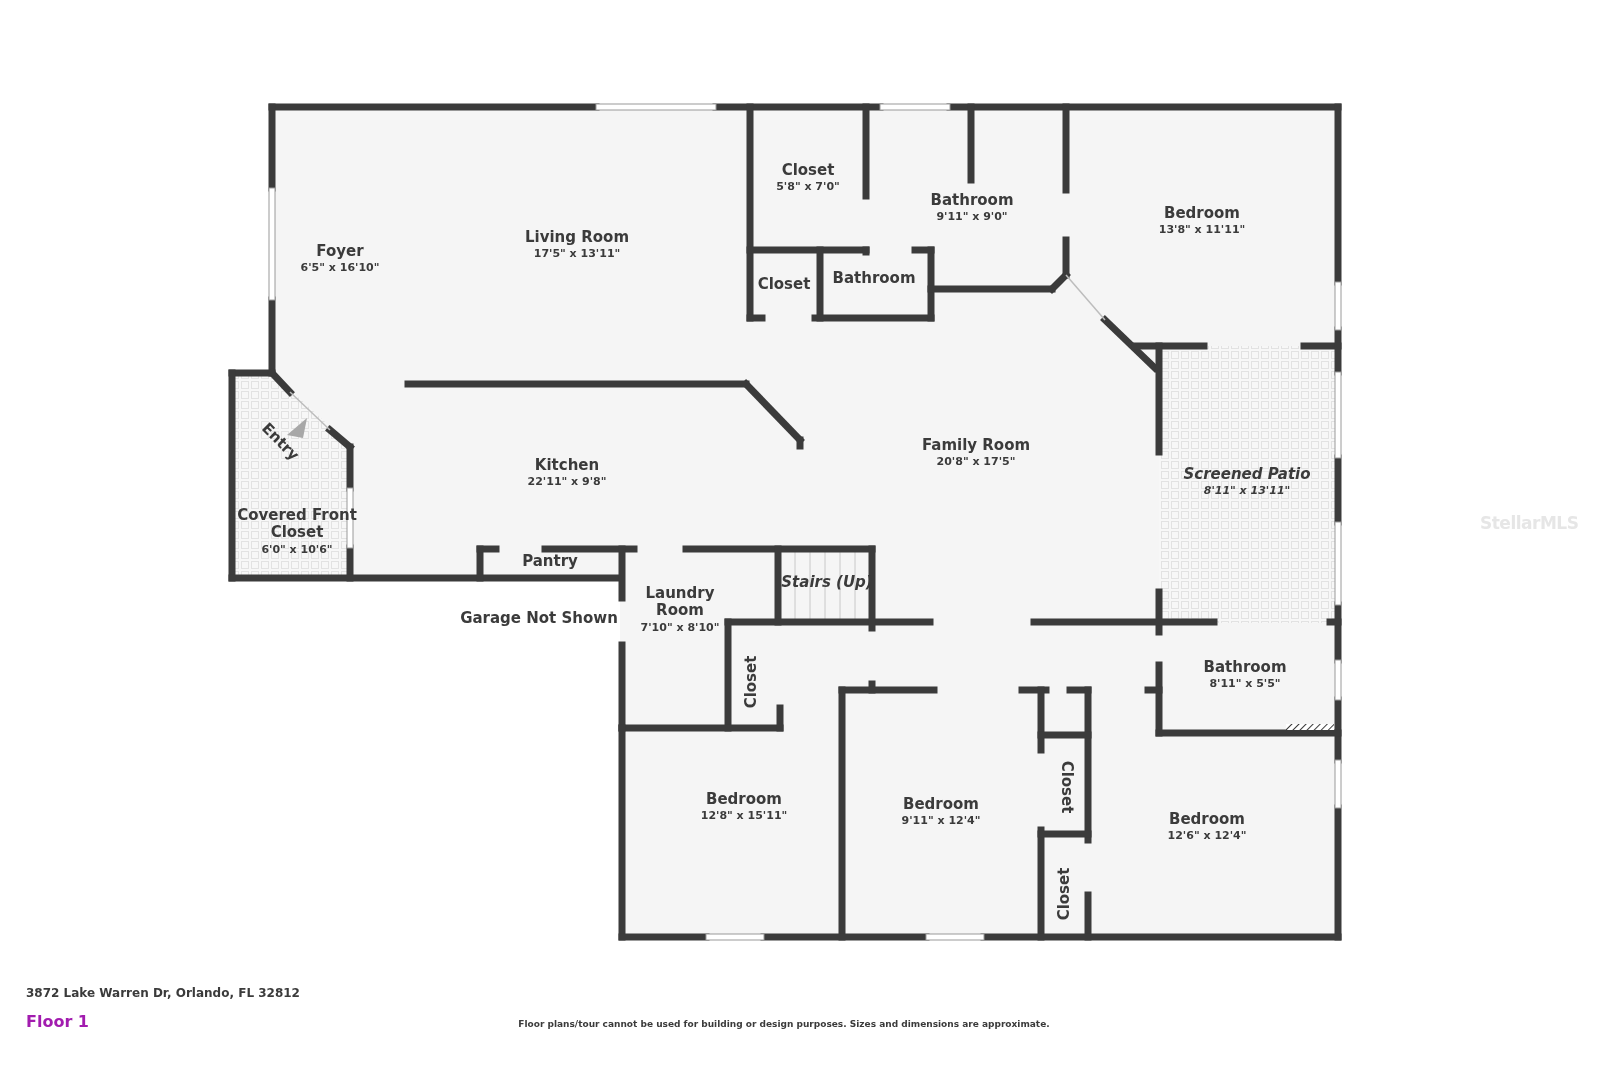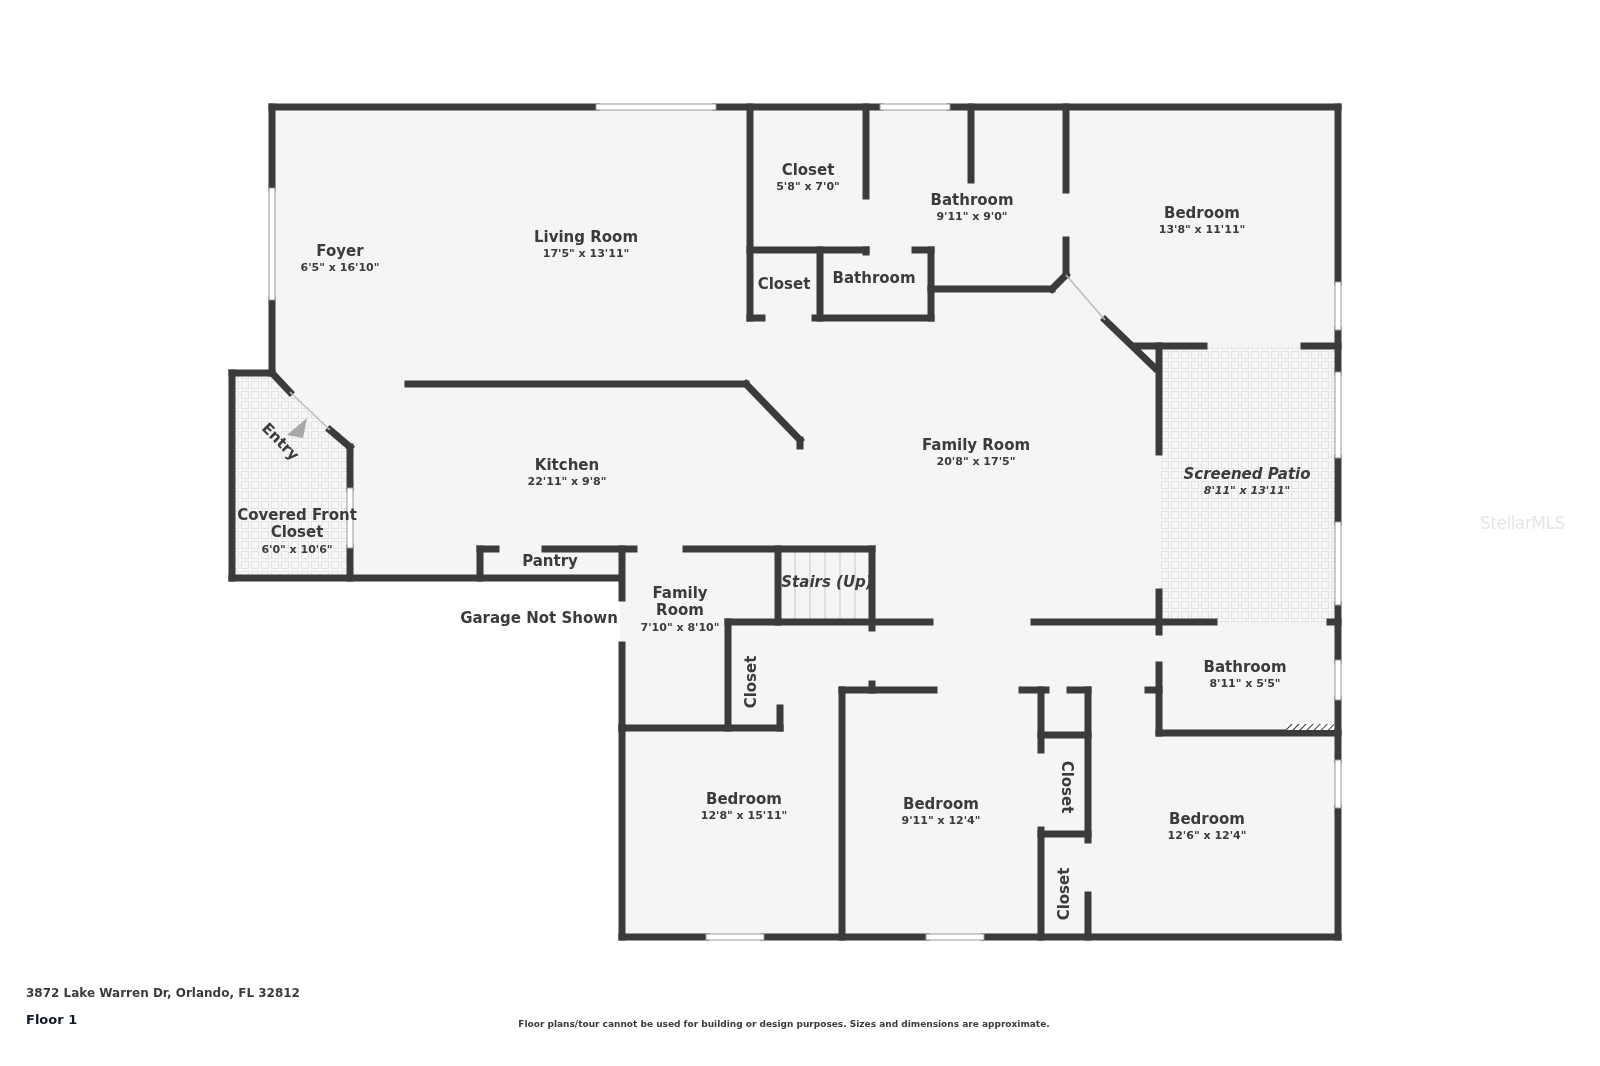--- a/index.html
+++ b/index.html
@@ -5,23 +5,23 @@
   html, body { margin:0; padding:0; background:#ffffff; }
   body { width:1600px; height:1066px; position:relative; overflow:hidden; font-family:"DejaVu Sans", sans-serif; color:#3b3b3b; }
   #plan { position:absolute; left:0; top:0; width:1600px; height:1066px; }
   .lbl { position:absolute; transform:translate(-50%,-50%); text-align:center; white-space:nowrap; line-height:1.15; }
   .lbl .nm { display:block; font-weight:bold; font-size:15px; color:#3b3b3b; }
   .lbl .dm { display:block; font-weight:bold; font-size:11px; color:#3b3b3b; margin-top:2px; }
   .rot90 { transform:translate(-50%,-50%) rotate(90deg); }
   .rotm90 { transform:translate(-50%,-50%) rotate(-90deg); }
   .rot45 { transform:translate(-50%,-50%) rotate(45deg); }
   .footer-addr { position:absolute; left:26px; top:986px; font-weight:bold; font-size:12px; color:#3b3b3b; }
-  .footer-floor { position:absolute; left:26px; top:1012px; font-weight:bold; font-size:13px; color:#0f172a; }
+  .footer-floor { position:absolute; left:26px; top:1012px; font-weight:bold; font-size:16px; color:#a21caf; }
   .disclaimer { position:absolute; left:784px; top:1019px; transform:translateX(-50%); font-weight:bold; font-size:9px; color:#3b3b3b; white-space:nowrap; }
-  .watermark { position:absolute; left:1480px; top:513px; font-size:17px; color:#e6e6e6; font-weight:normal; letter-spacing:-0.5px; }
+  .watermark { position:absolute; left:1480px; top:513px; font-size:17px; color:#e6e6e6; font-weight:bold; letter-spacing:-0.5px; }
 </style>
 </head>
 <body>
 
 <svg id="plan" viewBox="0 0 1600 1066" xmlns="http://www.w3.org/2000/svg">
   <defs>
     <pattern id="tile" width="10" height="10" patternUnits="userSpaceOnUse">
       <rect width="10" height="10" fill="#f7f7f7"></rect>
       <rect x="1.5" y="1.5" width="7" height="7" fill="none" stroke="#e2e2e2" stroke-width="1"></rect>
     </pattern>
@@ -155,21 +155,21 @@
 
   <rect x="1286" y="724" width="48" height="6" fill="url(#hatch)"></rect>
 
   <polygon points="287,435 307,418 303,438" fill="#a8a8a8"></polygon>
 </svg>
 
 <div class="lbl" style="left:340px;top:259px;">
   <span class="nm">Foyer</span>
   <span class="dm">6'5" x 16'10"</span>
 </div>
-<div class="lbl" style="left:577px;top:245px;margin-left:9px;">
+<div class="lbl" style="left:577px;top:245px;">
   <span class="nm">Living Room</span>
   <span class="dm">17'5" x 13'11"</span>
 </div>
 <div class="lbl" style="left:808px;top:178px;">
   <span class="nm">Closet</span>
   <span class="dm">5'8" x 7'0"</span>
 </div>
 <div class="lbl" style="left:972px;top:208px;">
   <span class="nm">Bathroom</span>
   <span class="dm">9'11" x 9'0"</span>
@@ -201,21 +201,21 @@
   <span class="dm">20'8" x 17'5"</span>
 </div>
 <div class="lbl" style="left:1247px;top:482px;font-style:italic;">
   <span class="nm">Screened Patio</span>
   <span class="dm">8'11" x 13'11"</span>
 </div>
 <div class="lbl" style="left:550px;top:562px;">
   <span class="nm">Pantry</span>
 </div>
 <div class="lbl" style="left:680px;top:610px;">
-  <span class="nm">Family</span>
+  <span class="nm">Laundry</span>
   <span class="nm">Room</span>
   <span class="dm">7'10" x 8'10"</span>
 </div>
 <div class="lbl" style="left:827px;top:583px;font-style:italic;">
   <span class="nm">Stairs (Up)</span>
 </div>
 <div class="lbl" style="left:539px;top:619px;">
   <span class="nm">Garage Not Shown</span>
 </div>
 <div class="lbl rotm90" style="left:752px;top:682px;">

